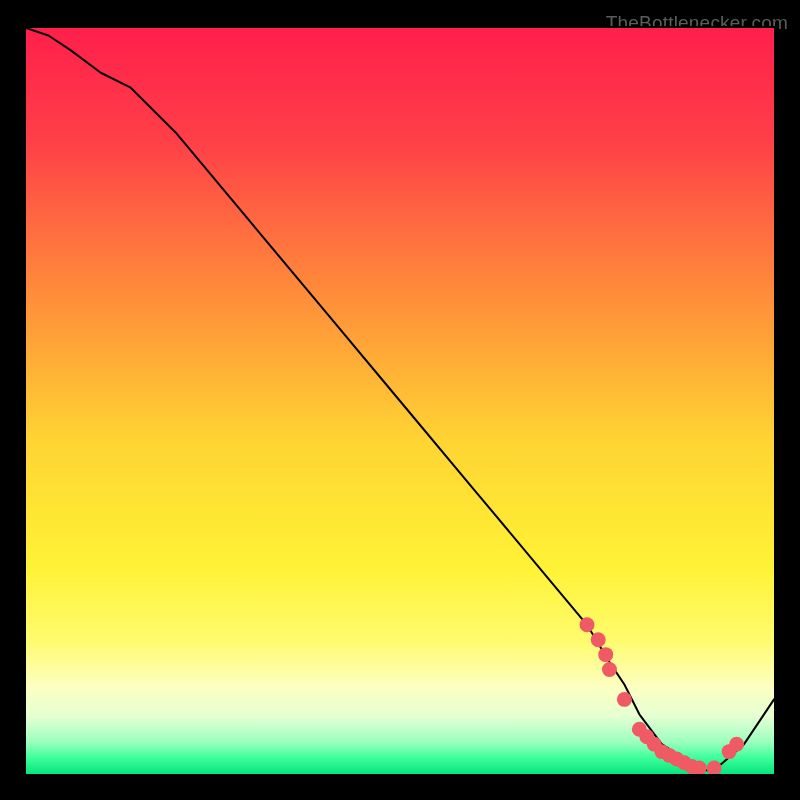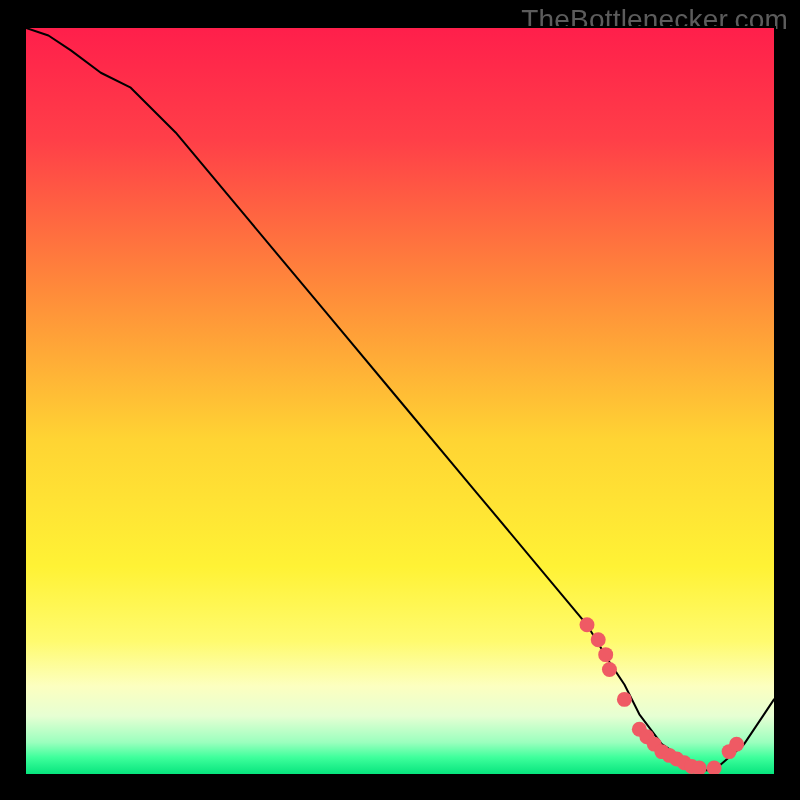--- a/index.html
+++ b/index.html
@@ -32,24 +32,24 @@
     inset: 0;
   }
   .curve-svg {
     position: absolute;
     inset: 0;
     width: 100%;
     height: 100%;
   }
   .brand {
     position: absolute;
-    top: 4px;
+    top: 12px;
     right: 12px;
     color: #5c5c5c;
-    font-size: 28px;
+    font-size: 19px;
     font-weight: 400;
     letter-spacing: 0.2px;
   }
 </style>
 </head>
 <body>
 
 <div class="stage">
 
   <div class="brand">TheBottlenecker.com</div>

